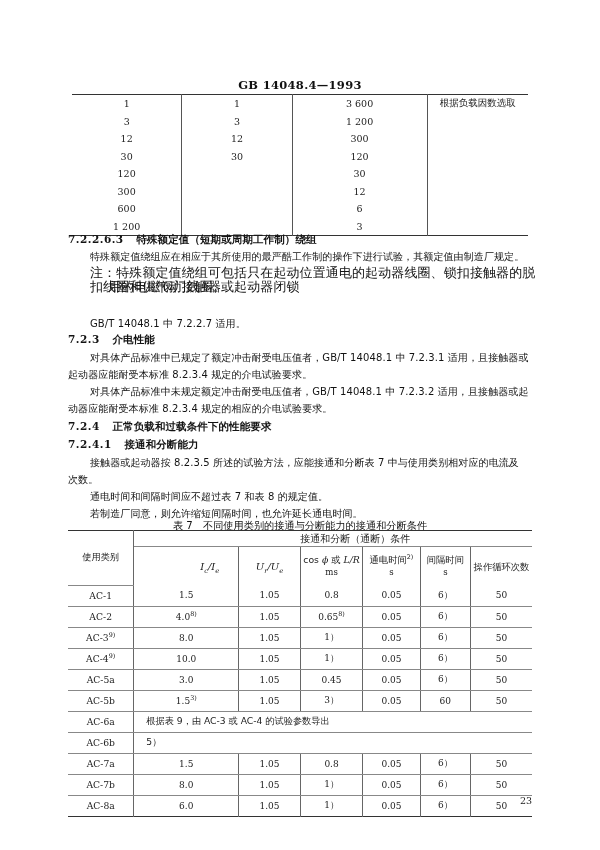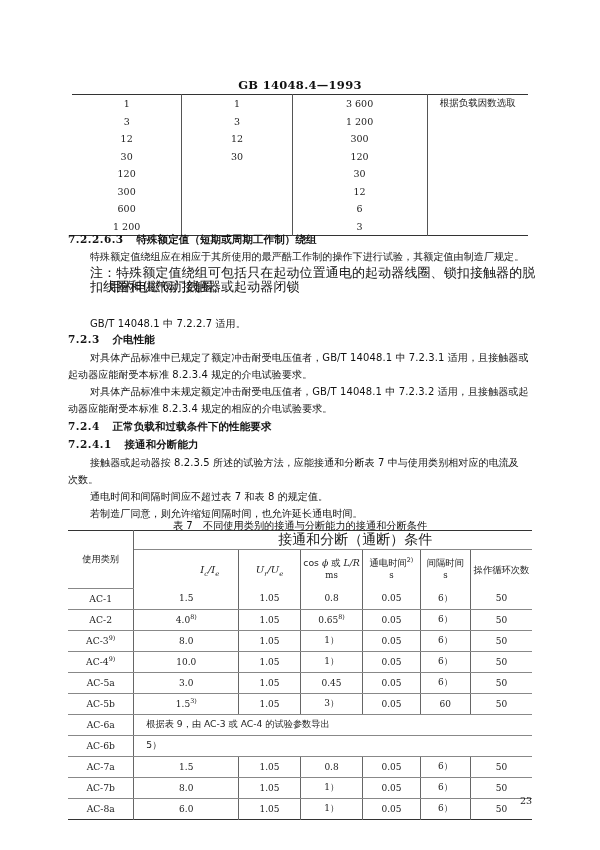--- a/index.html
+++ b/index.html
@@ -119,21 +119,21 @@
     border-bottom: 0.8px solid #888;
     font-size: 9px;
     height: 20px;
     font-family: "DejaVu Serif", "Liberation Serif", serif;
   }
   #table7 tr:last-child td { border-bottom: none; }
   #table7 td.vline { border-right: 0.9px solid #666; }
   #table7 .hdr-band {
     border-bottom: 0.8px solid #888;
     font-family: Liberation Serif, serif;
-    font-size: 14px;
+    font-size: 10px;
     height: 15px;
     padding-left: 44px;
   }
   #table7 .hdr-cell {
     font-family: "DejaVu Sans", "Liberation Sans", sans-serif;
     font-size: 9.3px;
     line-height: 13px;
     height: 38px;
     border-bottom: 1.2px solid #555;
     padding: 0 1px;

